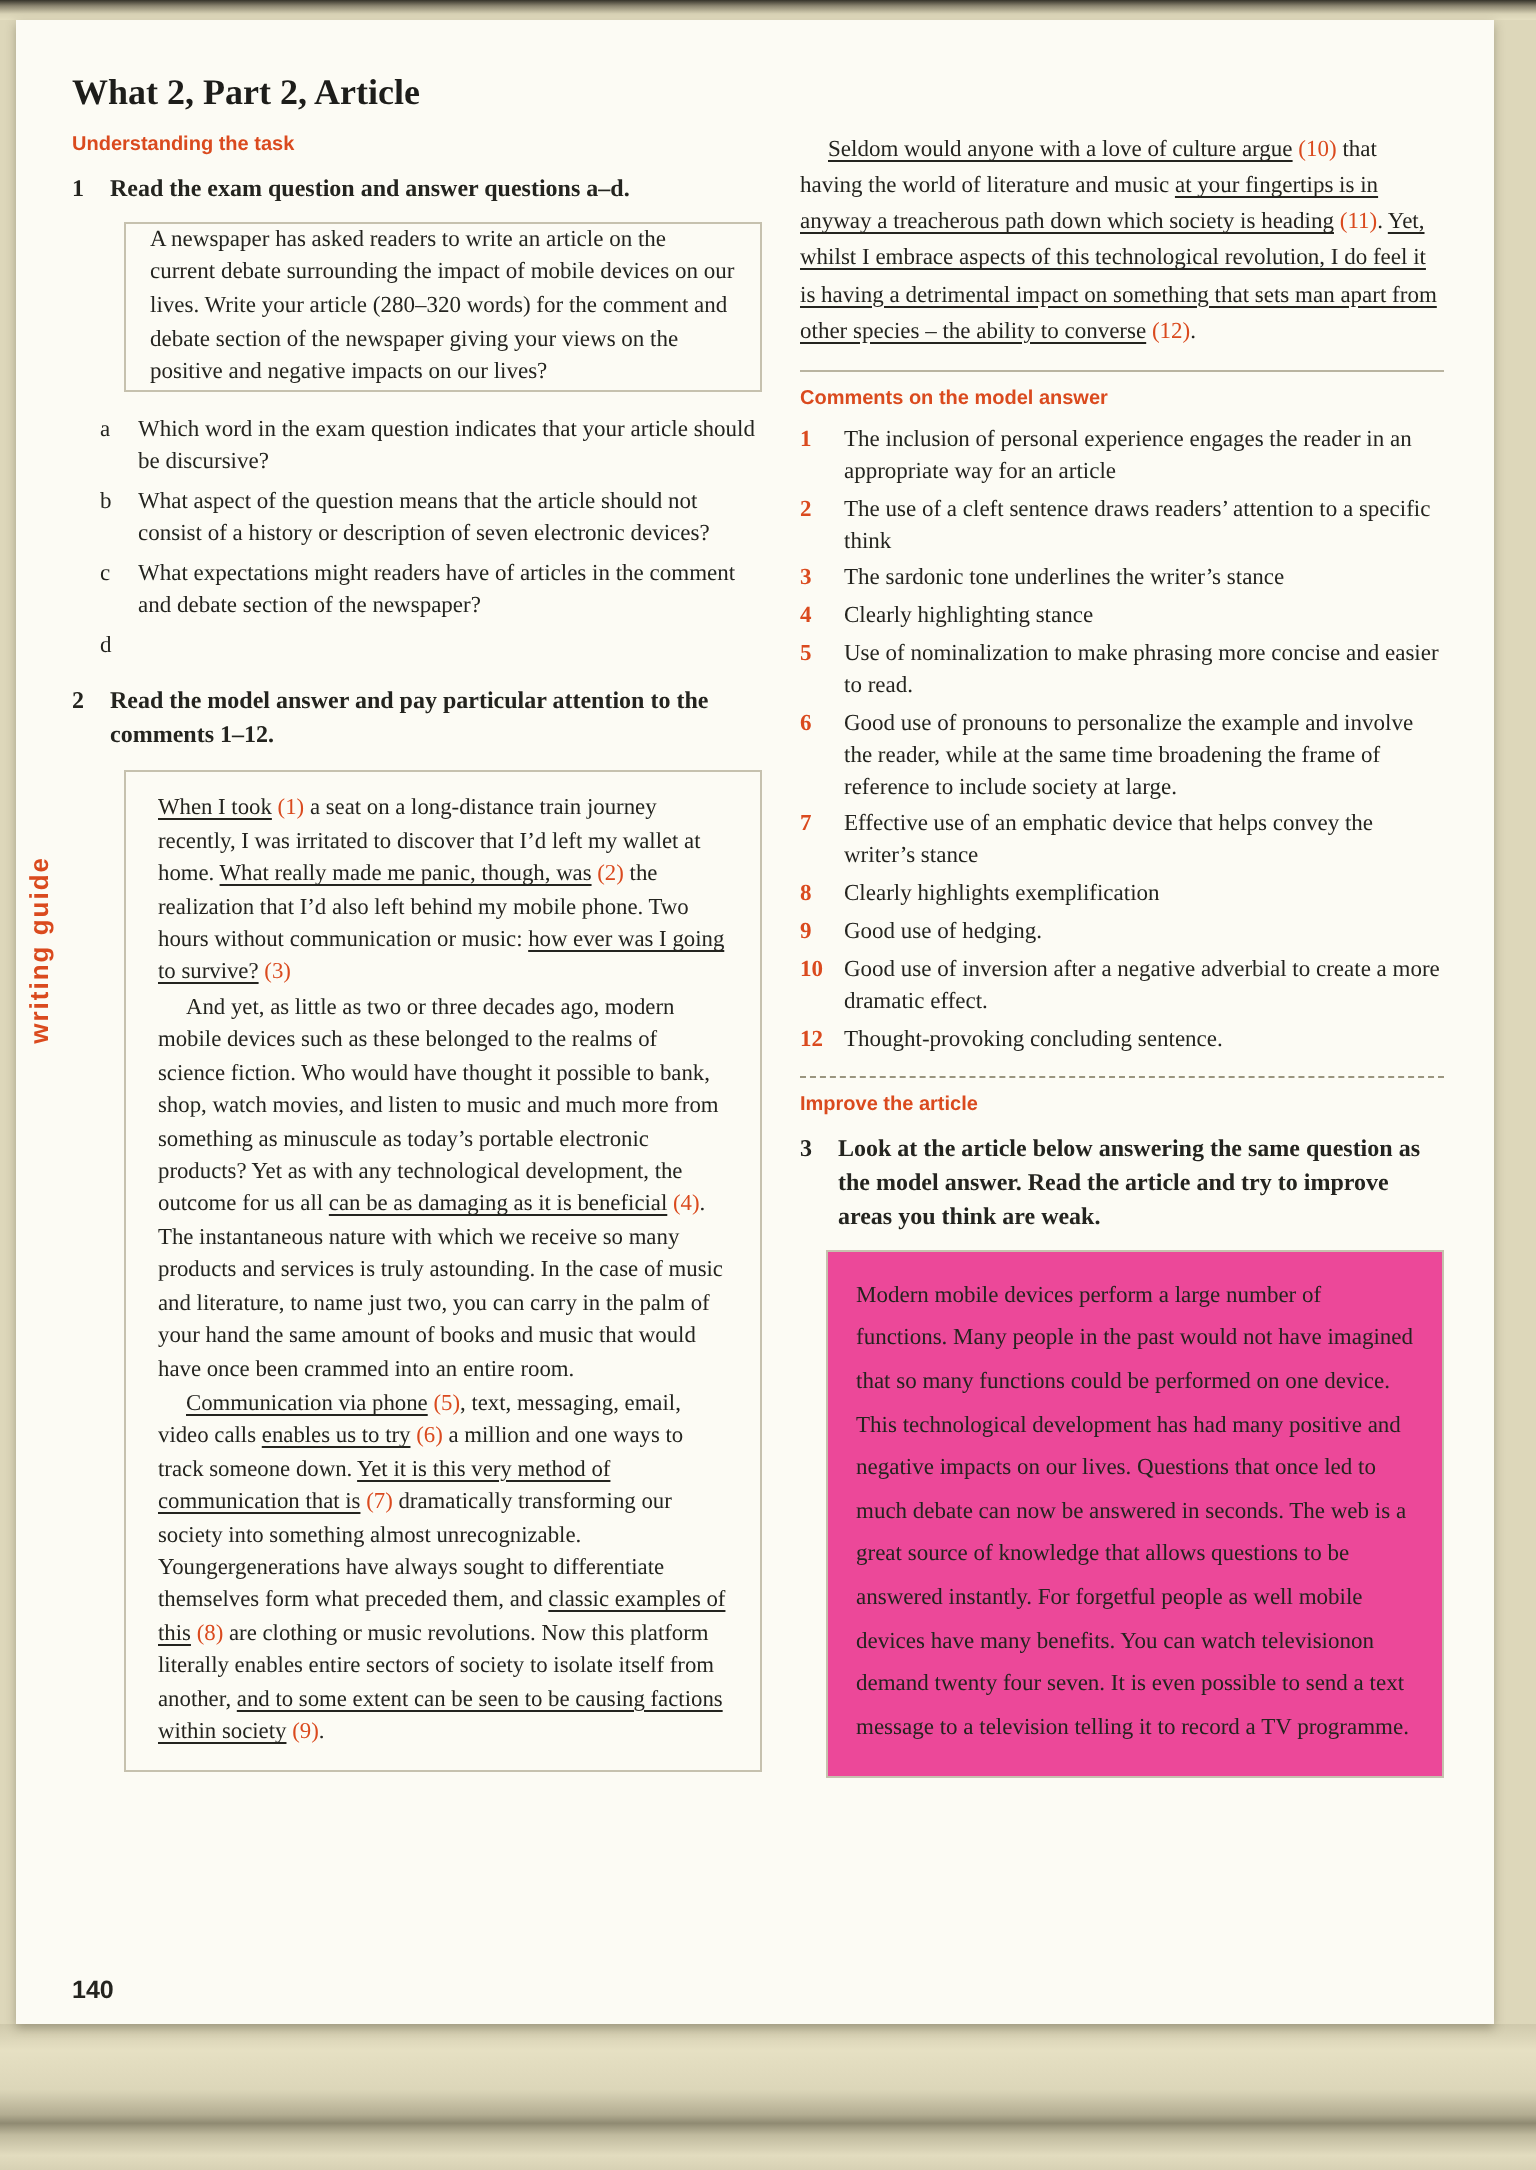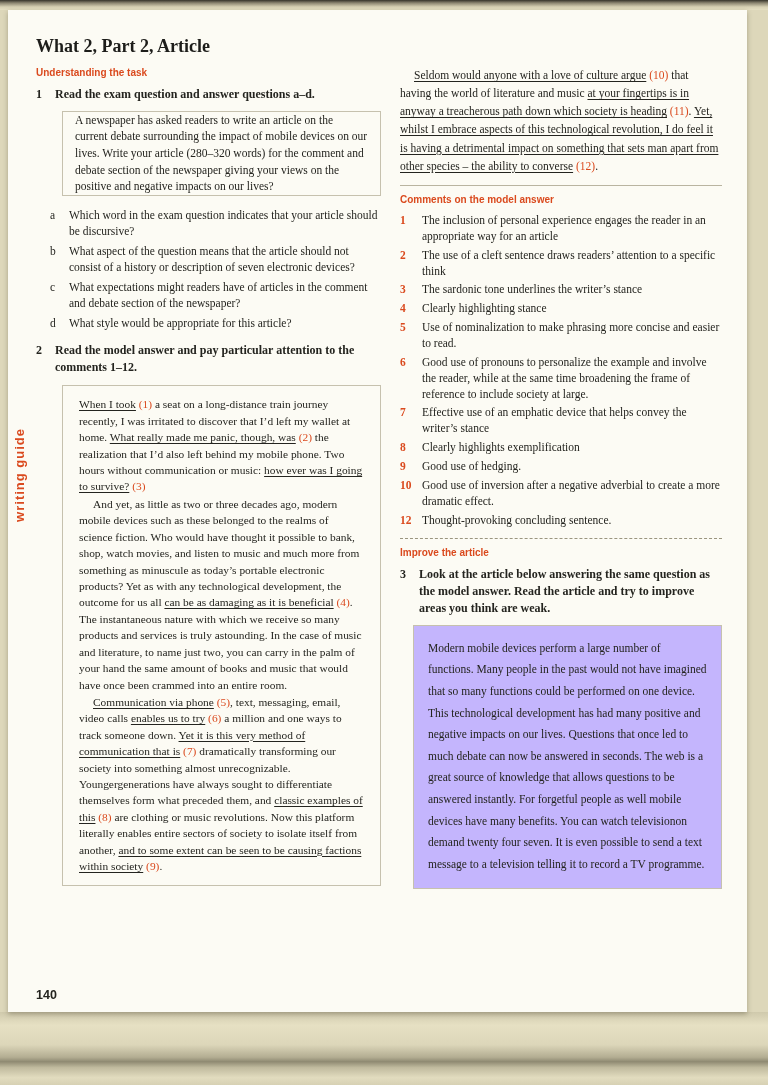--- a/index.html
+++ b/index.html
@@ -57,21 +57,21 @@
   .ind { text-indent:14px; }
   .marker { color:#da4a1e; }
   .u { text-decoration:underline; text-underline-offset:2px; }
   .cont { font-size:11.5px; line-height:1.58; }
   .rule   { border:none; border-top:1px solid #b9b4a0; margin:10px 0 8px; }
   .dashedrule { border:none; border-top:1px dashed #9a957f; margin:10px 0 8px; }
   .comment { display:flex; gap:7px; font-size:11.5px; line-height:1.38; margin-bottom:3px; }
   .comment .cn { flex:none; min-width:15px; color:#da4a1e; font-weight:bold; }
   .wbox {
     margin:8px 0 0 13px; border:1px solid #c6c1ae;
-    padding:12px 14px; font-size:11.5px; line-height:1.88; background:#c4b5fd;
+    padding:12px 14px; font-size:11.5px; line-height:1.88; background:#ec4899;
   }
   .pagenum {
     position:absolute; left:28px; bottom:10px;
     font-family:"Liberation Sans", sans-serif; font-weight:bold; font-size:12.5px;
   }
 </style>
 </head>
 <body>
 
 <div class="scan">
@@ -103,21 +103,20 @@
       <div class="subq">
         <span class="l">b</span>
         <span>What aspect of the question means that the article should not consist of a history or description of seven electronic devices?</span>
       </div>
       <div class="subq">
         <span class="l">c</span>
         <span>What expectations might readers have of articles in the comment and debate section of the newspaper?</span>
       </div>
       <div class="subq">
         <span class="l">d</span>
-        <span>What style would be appropriate for this article?</span>
       </div>
 
       <div class="exitem" style="margin-top:10px;">
         <span class="n">2</span>
         <span>Read the model answer and pay particular attention to the comments 1–12.</span>
       </div>
 
       <div class="mbox">
         <p><span class="u">When I took</span><span> </span><span class="marker">(1)</span><span> a seat on a long-distance train journey recently, I was irritated to discover that I’d left my wallet at home. </span><span class="u">What really made me panic, though, was</span><span> </span><span class="marker">(2)</span><span> the realization that I’d also left behind my mobile phone. Two hours without communication or music: </span><span class="u">how ever was I going to survive?</span><span> </span><span class="marker">(3)</span></p>
         <p class="ind"><span>And yet, as little as two or three decades ago, modern mobile devices such as these belonged to the realms of science fiction. Who would have thought it possible to bank, shop, watch movies, and listen to music and much more from something as minuscule as today’s portable electronic products? Yet as with any technological development, the outcome for us all </span><span class="u">can be as damaging as it is beneficial</span><span> </span><span class="marker">(4)</span><span>. The instantaneous nature with which we receive so many products and services is truly astounding. In the case of music and literature, to name just two, you can carry in the palm of your hand the same amount of books and music that would have once been crammed into an entire room.</span></p>

